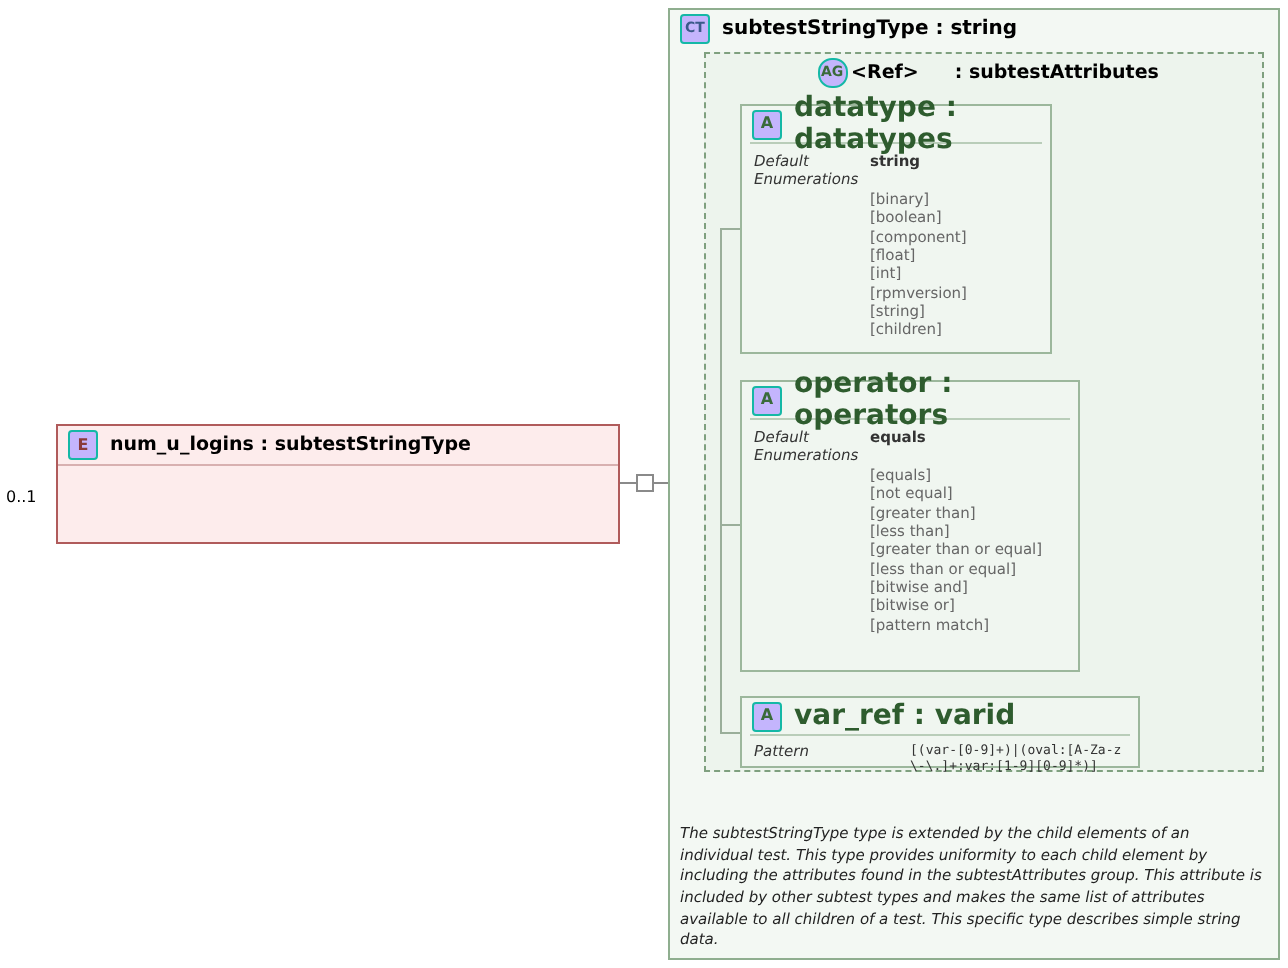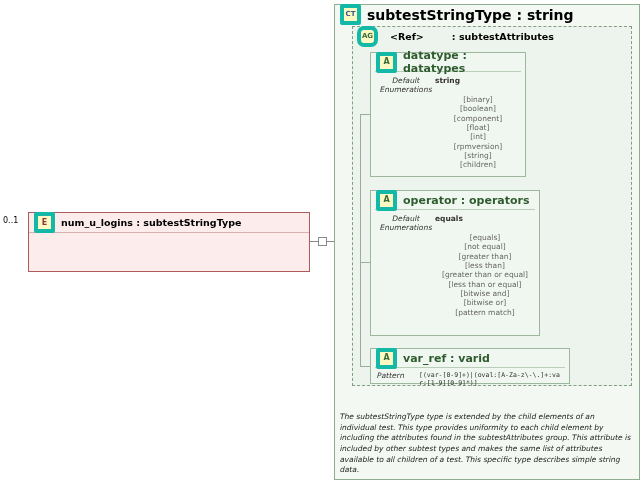--- a/index.html
+++ b/index.html
@@ -37,22 +37,22 @@
     height: 20px;
     display: flex;
     align-items: center;
     padding-left: 5px;
     gap: 6px;
     border-bottom: 1px solid #d8b0b0;
     box-sizing: border-box;
   }
   .badge {
     width: 13px; height: 13px;
-    border: 4px solid #14b8a6;
-    background: #fef9c3;
+    border: 1px solid #14b8a6;
+    background: #c4b5fd;
     display: inline-flex;
     align-items: center;
     justify-content: center;
     font-size: 8px;
     font-weight: bold;
     color: #333;
     border-radius: 2px;
     flex: 0 0 auto;
     line-height: 1;
   }
@@ -68,21 +68,21 @@
   #element-doc {
     padding: 5px 6px 0 6px;
     font-size: 8px;
     font-style: italic;
     color: #222;
     line-height: 1.35;
   }
   #cardinality {
     position: absolute;
     left: 3px;
-    top: 216px;
+    top: 244px;
     font-size: 8px;
     color: #000;
     text-align: right;
   }
 
   
   .conn-line {
     position: absolute;
     background: #8a8a8a;
   }
@@ -111,41 +111,42 @@
   #ct-header {
     height: 19px;
     display: flex;
     align-items: center;
     gap: 6px;
     padding-left: 5px;
     box-sizing: border-box;
   }
   #ct-title {
     font-weight: bold;
-    font-size: 14px;
+    font-size: 10px;
   }
 
   
   #ag-box {
     position: absolute;
     left: 352px;
     top: 26px;
     width: 280px;
     height: 360px;
     background: #edf4ed;
     border: 1px dashed #7fa07f;
     box-sizing: border-box;
   }
   #ag-header {
     height: 18px;
     display: flex;
     align-items: center;
-    gap: 12px;
+    gap: 2px;
     padding-left: 4px;
     box-sizing: border-box;
+    justify-content: center;
   }
   #ag-ref {
     font-weight: bold;
     font-size: 9.5px;
   }
   #ag-name {
     font-weight: bold;
     font-size: 9.5px;
     margin-left: 16px;
   }
@@ -160,30 +161,29 @@
   .attr-header {
     height: 18px;
     display: flex;
     align-items: center;
     gap: 6px;
     padding-left: 5px;
     box-sizing: border-box;
   }
   .attr-name {
     font-weight: bold;
-    font-size: 11px;
+    font-size: 14px;
     color: #2e5c2e;
   }
   .attr-sep {
     border-top: 1px solid #b9cdb9;
     margin: 0 4px;
   }
   .facet-area {
     padding: 4px 4px 4px 6px;
-    text-align: center;
   }
   .facet-row {
     display: flex;
     font-size: 7.5px;
     line-height: 1.25;
   }
   .facet-label {
     width: 58px;
     font-style: italic;
     color: #333;
@@ -203,20 +203,21 @@
 
   #attr-datatype { left: 370px; top: 52px; width: 156px; height: 125px; }
   #attr-operator { left: 370px; top: 190px; width: 170px; height: 146px; }
   #attr-varref   { left: 370px; top: 348px; width: 200px; height: 36px; }
 
   #varref-pattern {
     display: flex;
     font-size: 7px;
     padding: 3px 4px 0 6px;
     align-items: flex-start;
+    gap: 36px;
   }
   #varref-pattern .facet-label { width: 42px; flex: 0 0 42px; font-size: 7.5px; }
   #pattern-value {
     font-family: "DejaVu Sans Mono", "Liberation Mono", monospace;
     font-size: 6.5px;
     color: #333;
     word-break: break-all;
   }
 
   

